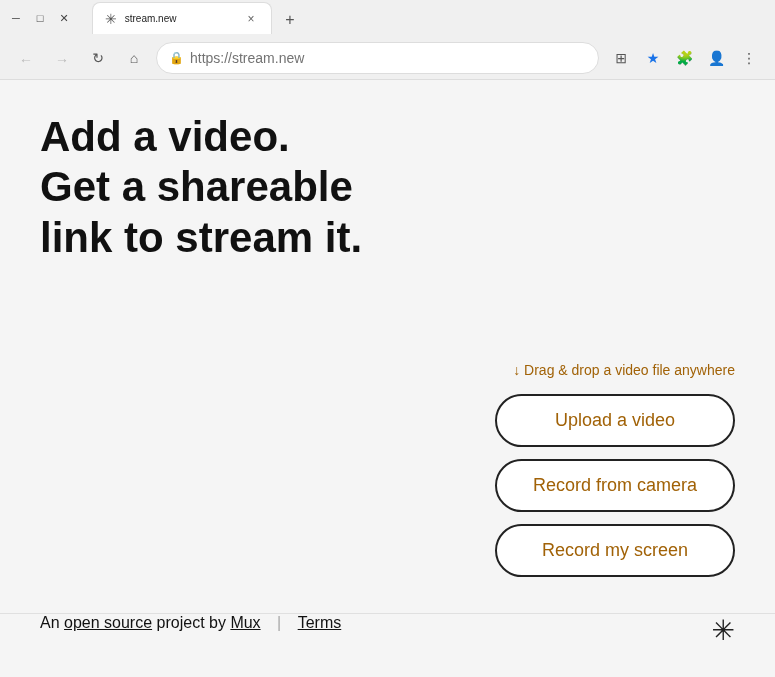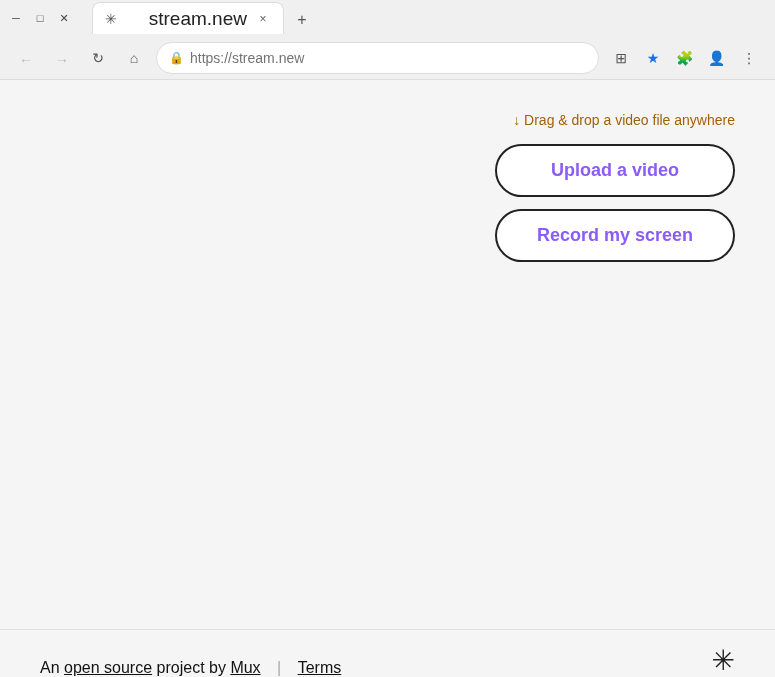--- a/index.html
+++ b/index.html
@@ -75,25 +75,24 @@
       border-bottom: none;
     }
 
     .tab-icon {
       font-size: 14px;
       color: #555;
     }
 
     .tab-title {
       flex: 1;
-      font-size: 19px;
+      font-size: 10px;
       overflow: hidden;
       white-space: nowrap;
       text-overflow: ellipsis;
-      margin-left: 24px;
     }
 
     .tab-close {
       width: 16px;
       height: 16px;
       display: flex;
       align-items: center;
       justify-content: center;
       border-radius: 50%;
       font-size: 12px;
@@ -231,36 +230,36 @@
       align-items: flex-end;
       gap: 12px;
     }
 
     .action-btn {
       background: #ffffff;
       border: 2px solid #222;
       border-radius: 50px;
       padding: 14px 32px;
       font-size: 18px;
-      font-weight: 700;
-      color: #8b5cf6;
+      font-weight: 400;
+      color: #a16207;
       cursor: pointer;
       min-width: 240px;
       text-align: center;
       display: flex;
       align-items: center;
       justify-content: center;
       transition: background 0.15s;
     }
 
     .footer {
-      height: 48px;
+      height: 64px;
       background: #f5f5f5;
       display: flex;
-      align-items: flex-end;
+      align-items: flex-start;
       justify-content: space-between;
       padding: 0 40px;
       border-top: 1px solid #e0e0e0;
     }
 
     .footer-left {
       font-size: 16px;
       color: #111;
     }
 
@@ -324,25 +323,31 @@
       <div class="nav-action-btn star-icon">★</div>
       <div class="nav-action-btn">🧩</div>
       <div class="nav-action-btn">👤</div>
       <div class="nav-action-btn">⋮</div>
     </div>
   </div>
 
   <div class="page-content">
     <div class="main-area">
 
+      <div class="headline">
+        <div>Add a video.</div>
+        <div>Get a shareable</div>
+        <div>link to stream it.</div>
+      </div>
 
       <div class="actions-section">
         <span class="drag-hint">↓ Drag &amp; drop a video file anywhere</span>
         <div class="action-buttons">
           <button class="action-btn">Upload a video</button>
+          <button class="action-btn">Record from camera</button>
           <button class="action-btn">Record my screen</button>
         </div>
       </div>
 
     </div>
 
     <div class="footer">
       <div class="footer-left">
         <span>An</span>
         <span> </span>

